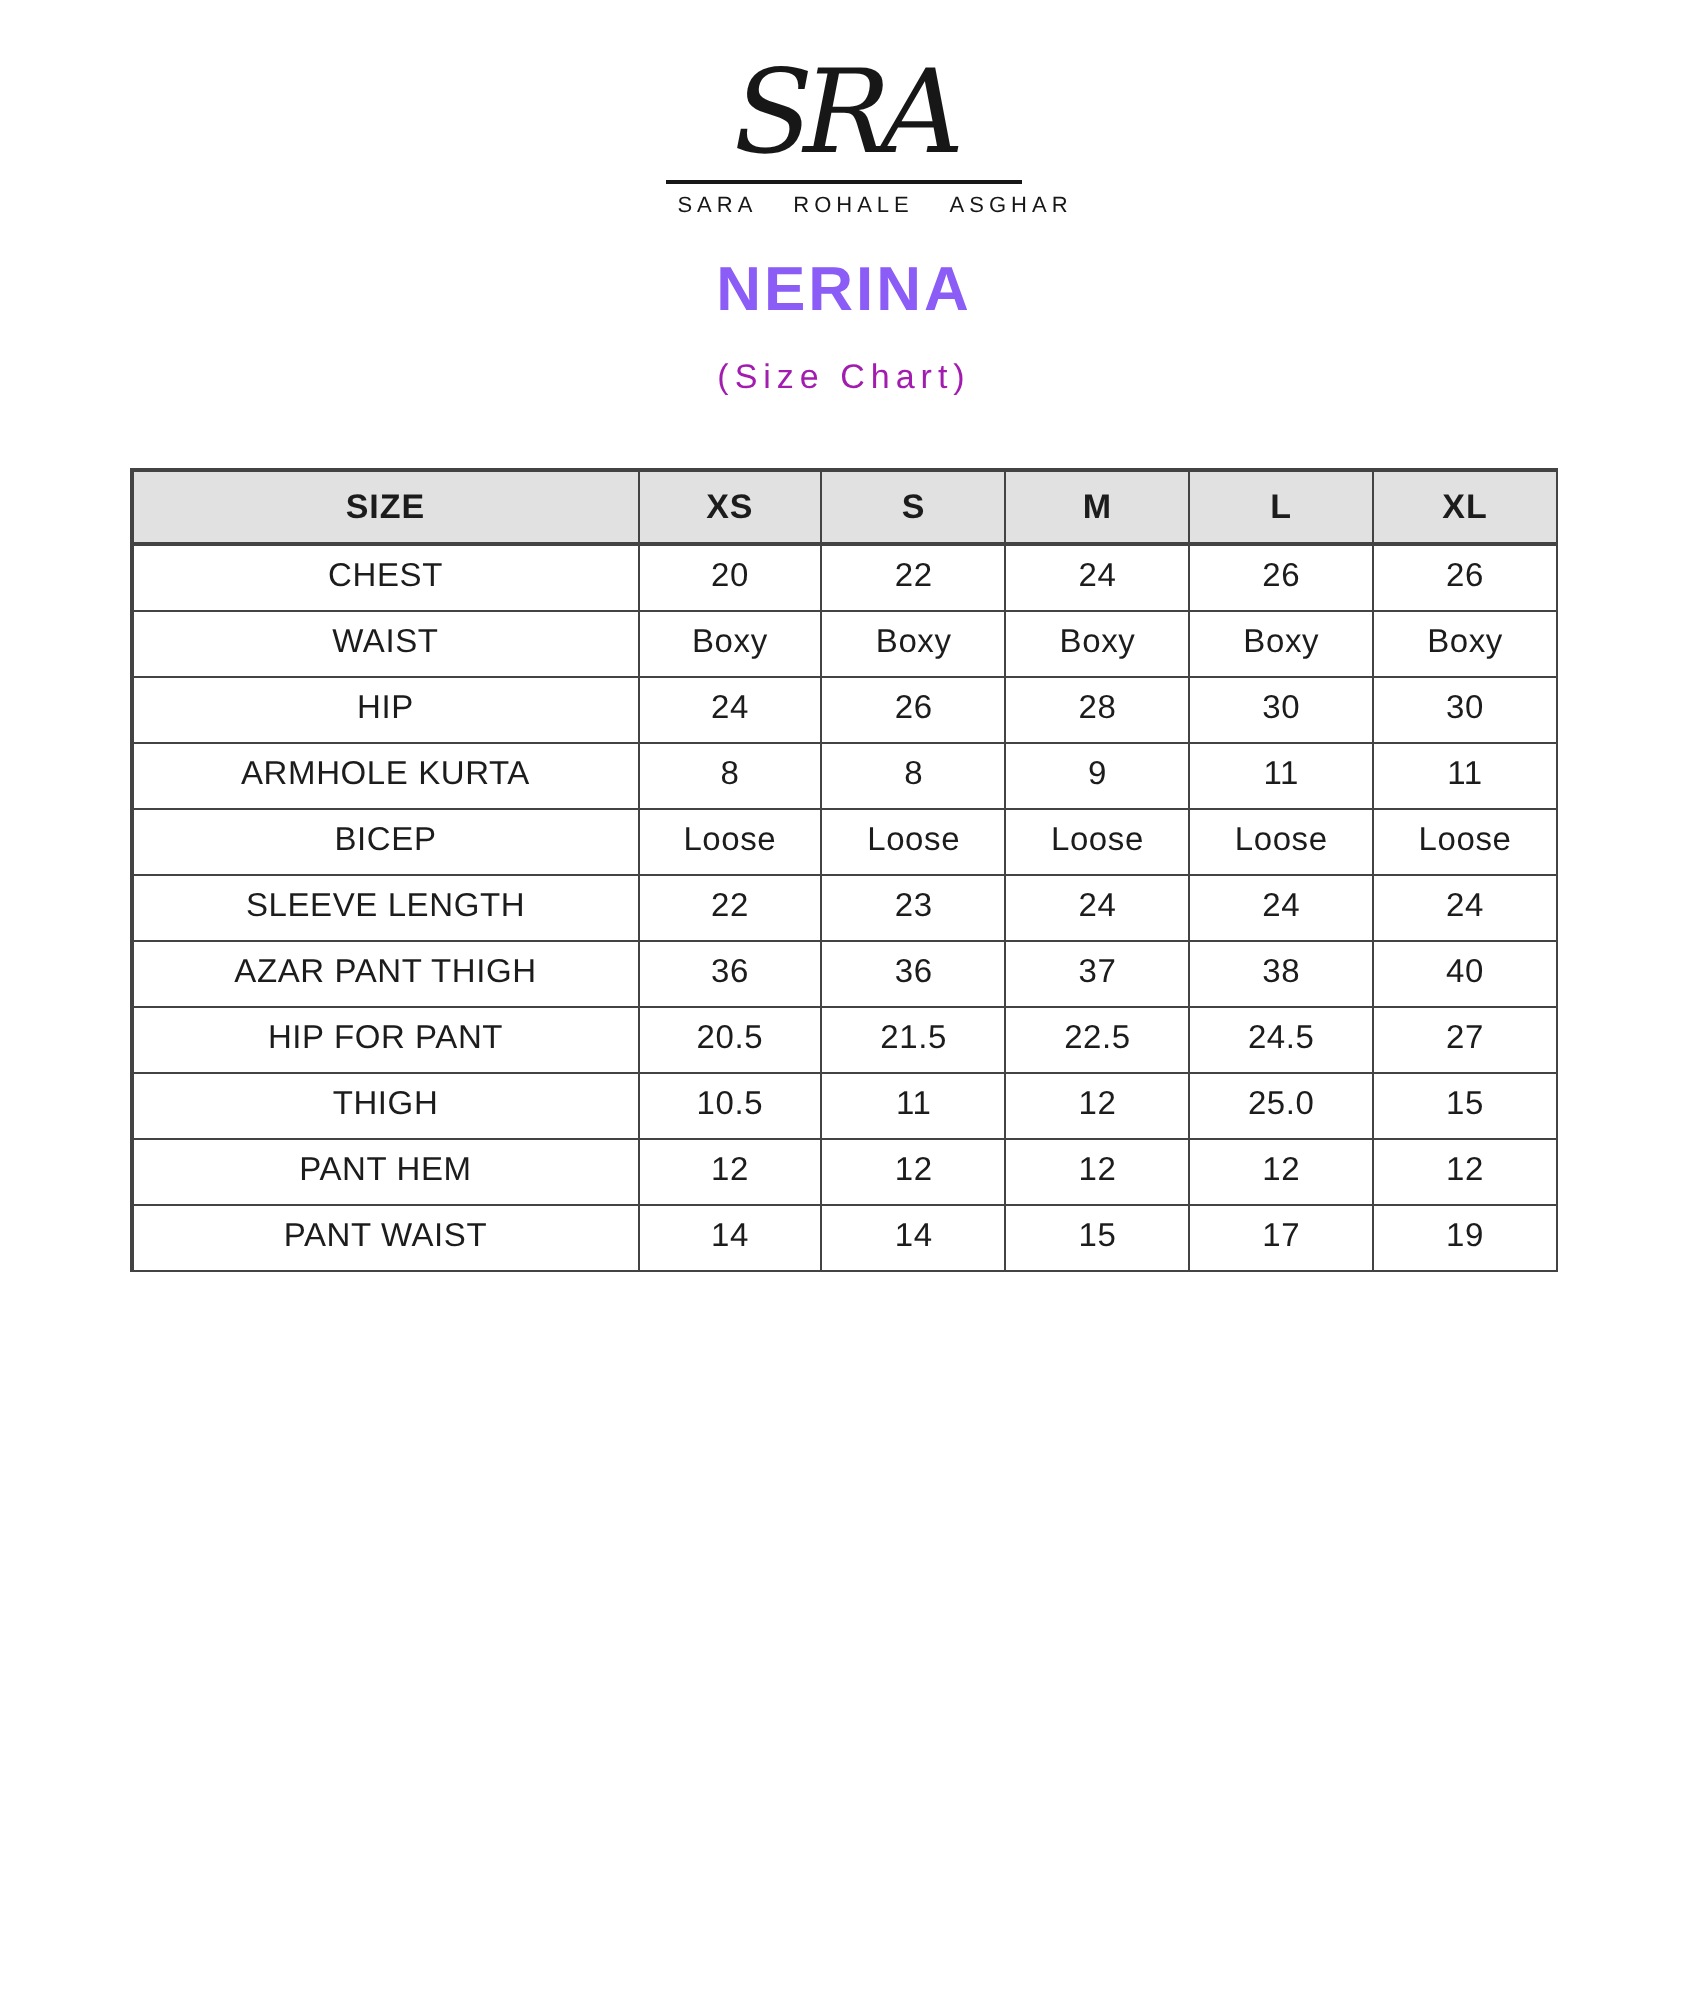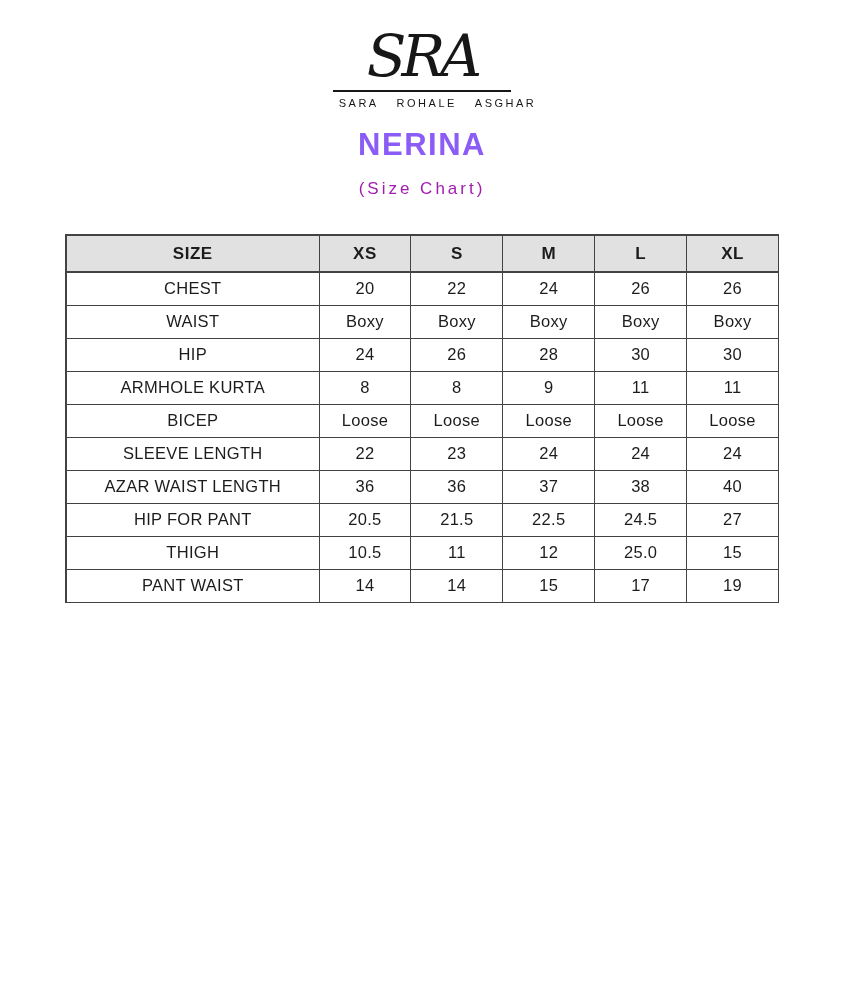--- a/index.html
+++ b/index.html
@@ -156,21 +156,21 @@
         </tr>
         <tr>
           <td class="label-col">SLEEVE LENGTH</td>
           <td>22</td>
           <td>23</td>
           <td>24</td>
           <td>24</td>
           <td>24</td>
         </tr>
         <tr>
-          <td class="label-col">AZAR WAIST LENGTH</td>
+          <td class="label-col">AZAR PANT THIGH</td>
           <td>36</td>
           <td>36</td>
           <td>37</td>
           <td>38</td>
           <td>40</td>
         </tr>
         <tr>
           <td class="label-col">HIP FOR PANT</td>
           <td>20.5</td>
           <td>21.5</td>
@@ -180,20 +180,28 @@
         </tr>
         <tr>
           <td class="label-col">THIGH</td>
           <td>10.5</td>
           <td>11</td>
           <td>12</td>
           <td>25.0</td>
           <td>15</td>
         </tr>
         <tr>
+          <td class="label-col">PANT HEM</td>
+          <td>12</td>
+          <td>12</td>
+          <td>12</td>
+          <td>12</td>
+          <td>12</td>
+        </tr>
+        <tr>
           <td class="label-col">PANT WAIST</td>
           <td>14</td>
           <td>14</td>
           <td>15</td>
           <td>17</td>
           <td>19</td>
         </tr>
       </tbody>
   </table>
 

